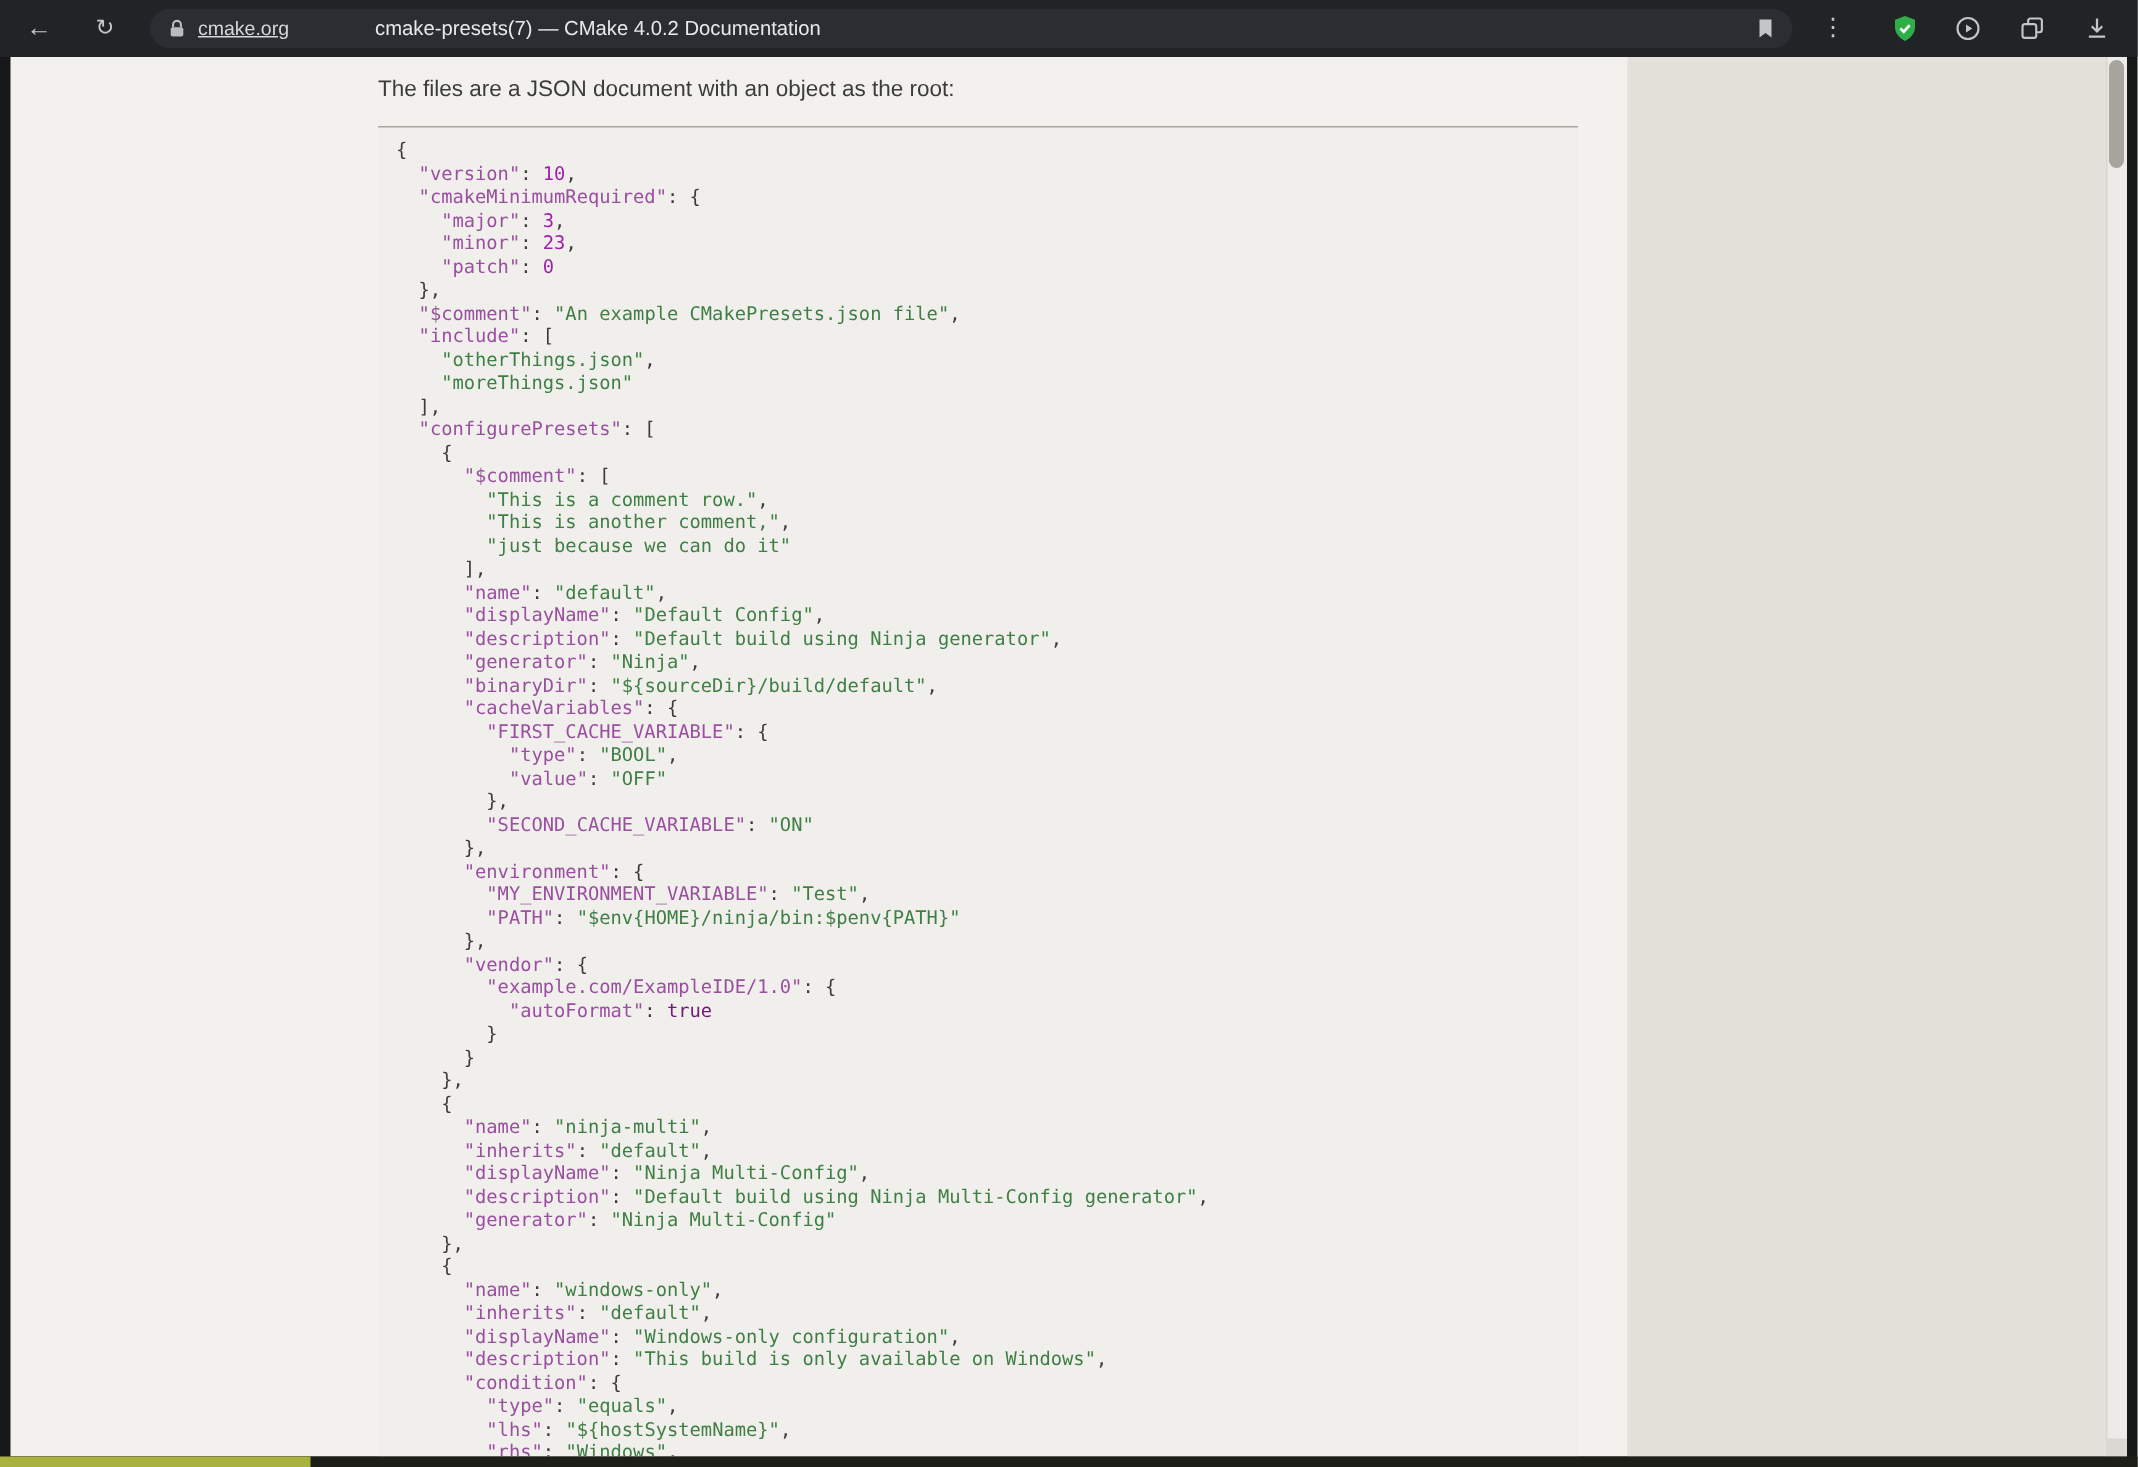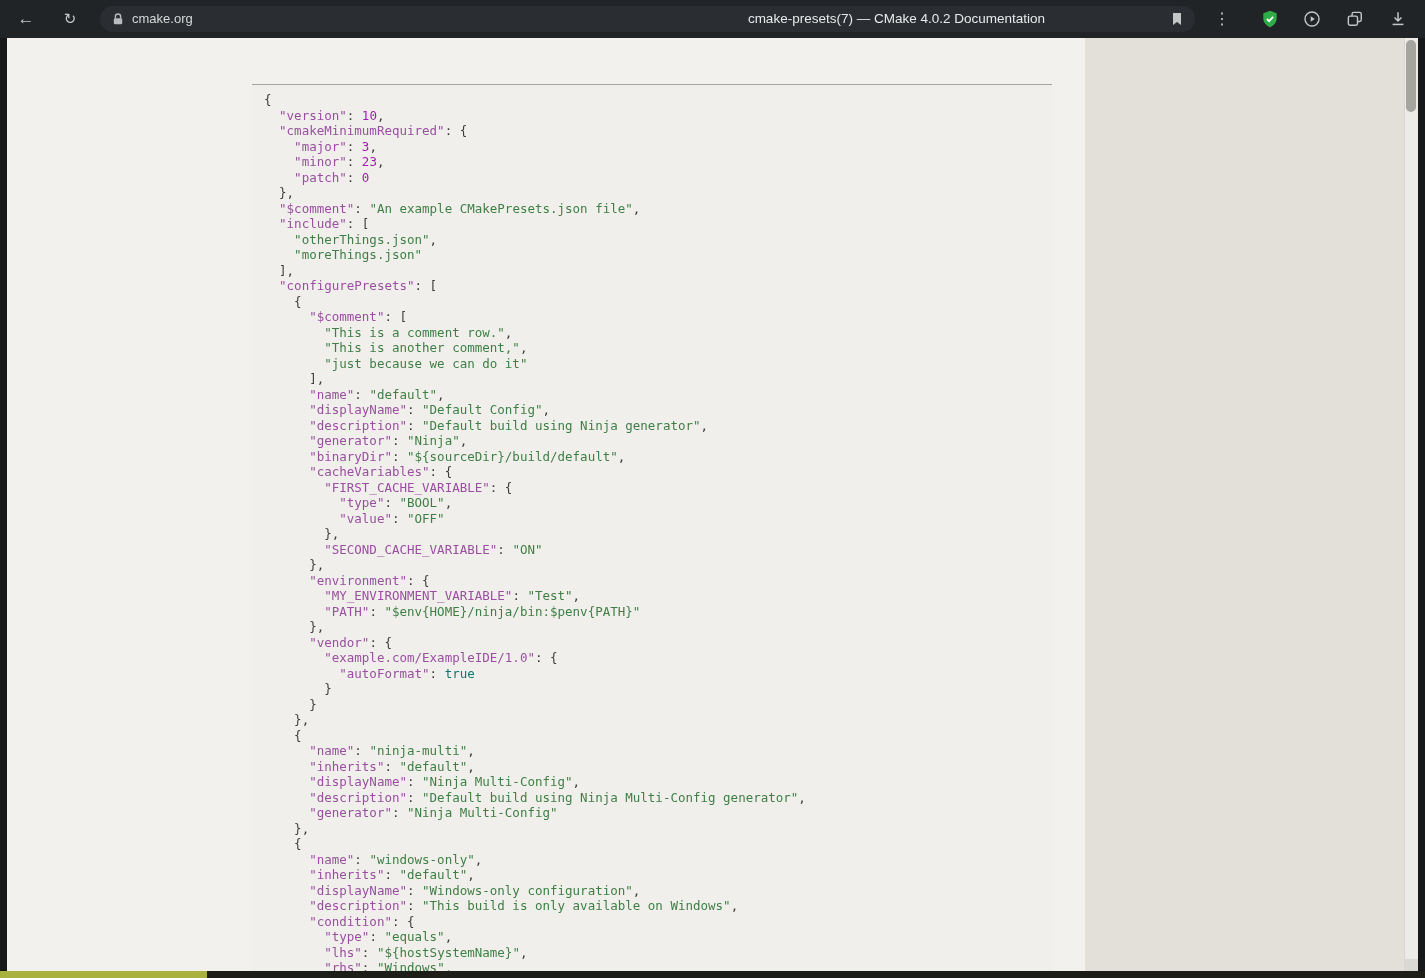--- a/index.html
+++ b/index.html
@@ -8,22 +8,22 @@
     background:#17181a;font-family:"Liberation Sans", sans-serif;
   }
   
   .toolbar{position:absolute;top:0;left:0;width:1425px;height:38px;background:#212427;}
   .tbtn{position:absolute;top:7px;width:24px;height:24px;display:flex;align-items:center;
         justify-content:center;color:#c3c5c7;border-radius:50%;font-size:17px;line-height:24px;cursor:default;}
   .btn-back{left:14px;}
   .btn-reload{left:58px;font-size:15px;}
   .address{position:absolute;left:100px;top:6px;width:1095px;height:26px;background:#2a2d31;border-radius:13px;}
   .lock-wrap{position:absolute;left:11px;top:6px;width:14px;height:14px;}
-  .url-text{position:absolute;left:32px;top:5px;font-size:13px;color:#d6d8d9;white-space:nowrap;}
-  .page-title{position:absolute;left:150px;right:150px;top:5px;text-align:right;font-size:13.5px;color:#e8e9ea;
+  .url-text{position:absolute;left:32px;top:5px;font-size:13px;color:#d6d8d9;white-space:nowrap;text-decoration:underline;}
+  .page-title{position:absolute;left:150px;right:150px;top:5px;text-align:left;font-size:13.5px;color:#e8e9ea;
               white-space:nowrap;overflow:hidden;text-overflow:ellipsis;}
   .bm-btn{position:absolute;right:8px;top:3px;width:20px;height:20px;display:flex;align-items:center;justify-content:center;}
   .btn-kebab{left:1210px;font-size:16px;}
   .btn-shield{left:1258px;}
   .btn-play{left:1300px;}
   .btn-tabs{left:1343px;}
   .btn-dl{left:1386px;}
   
   .page{position:absolute;top:38px;left:7px;width:1411px;height:933px;background:#f2f1ed;overflow:hidden;}
   .margin-band{position:absolute;left:1078px;top:0;bottom:0;width:320px;background:#e3e0d9;}
@@ -32,21 +32,21 @@
   .codeblock{
     position:absolute;left:245px;top:46px;width:776px;height:920px;
     padding:7px 12px 12px;border-top:1px solid #a6a6a0;background:#f0efeb;
     font-family:"DejaVu Sans Mono", monospace;font-size:12.5px;line-height:15.5px;
     color:#3c3c3c;white-space:pre;
   }
   .code-line{white-space:pre;}
   .ck{color:#9a4fa0;}   
   .cs{color:#3f7f45;}   
   .cn{color:#a21caf;}   
-  .cb{color:#0f766e;text-align:right;}   
+  .cb{color:#701a75;text-align:right;}   
   
   .scrollbar{position:absolute;right:0;top:0;bottom:0;width:13px;background:#ecebe7;border-left:1px solid #d8d6d0;}
   .sb-thumb{position:absolute;top:2px;left:1px;width:10px;height:72px;background:#a5a49d;border-radius:5px;}
   .sb-bottom{position:absolute;bottom:0;left:0;width:13px;height:12px;background:#dad8d2;}
   
   .bottom-edge{position:absolute;left:0;bottom:0;width:1425px;height:7px;background:#1d1e17;}
   .progress{position:absolute;left:0;bottom:0;width:207px;height:7px;background:#a9b13f;}
   svg{display:block;}
 </style>
 </head>
@@ -108,20 +108,21 @@
       <path d="M12 4v9.5M7.8 10.2 12 14.4l4.2-4.2" fill="none" stroke="#c3c5c7" stroke-width="1.8"></path>
       <path d="M5.5 18.5h13" stroke="#c3c5c7" stroke-width="1.8"></path>
     </svg>
   </div>
 </div>
 
 <div class="page">
   <div class="margin-band"></div>
 
   <div class="doc">
+    <div class="intro">The files are a JSON document with an object as the root:</div>
     <div class="codeblock"><div class="code-line">{</div><div class="code-line">  <span class="ck">"version"</span>: <span class="cn">10</span>,</div><div class="code-line">  <span class="ck">"cmakeMinimumRequired"</span>: {</div><div class="code-line">    <span class="ck">"major"</span>: <span class="cn">3</span>,</div><div class="code-line">    <span class="ck">"minor"</span>: <span class="cn">23</span>,</div><div class="code-line">    <span class="ck">"patch"</span>: <span class="cn">0</span></div><div class="code-line">  },</div><div class="code-line">  <span class="ck">"$comment"</span>: <span class="cs">"An example CMakePresets.json file"</span>,</div><div class="code-line">  <span class="ck">"include"</span>: [</div><div class="code-line">    <span class="cs">"otherThings.json"</span>,</div><div class="code-line">    <span class="cs">"moreThings.json"</span></div><div class="code-line">  ],</div><div class="code-line">  <span class="ck">"configurePresets"</span>: [</div><div class="code-line">    {</div><div class="code-line">      <span class="ck">"$comment"</span>: [</div><div class="code-line">        <span class="cs">"This is a comment row."</span>,</div><div class="code-line">        <span class="cs">"This is another comment,"</span>,</div><div class="code-line">        <span class="cs">"just because we can do it"</span></div><div class="code-line">      ],</div><div class="code-line">      <span class="ck">"name"</span>: <span class="cs">"default"</span>,</div><div class="code-line">      <span class="ck">"displayName"</span>: <span class="cs">"Default Config"</span>,</div><div class="code-line">      <span class="ck">"description"</span>: <span class="cs">"Default build using Ninja generator"</span>,</div><div class="code-line">      <span class="ck">"generator"</span>: <span class="cs">"Ninja"</span>,</div><div class="code-line">      <span class="ck">"binaryDir"</span>: <span class="cs">"${sourceDir}/build/default"</span>,</div><div class="code-line">      <span class="ck">"cacheVariables"</span>: {</div><div class="code-line">        <span class="ck">"FIRST_CACHE_VARIABLE"</span>: {</div><div class="code-line">          <span class="ck">"type"</span>: <span class="cs">"BOOL"</span>,</div><div class="code-line">          <span class="ck">"value"</span>: <span class="cs">"OFF"</span></div><div class="code-line">        },</div><div class="code-line">        <span class="ck">"SECOND_CACHE_VARIABLE"</span>: <span class="cs">"ON"</span></div><div class="code-line">      },</div><div class="code-line">      <span class="ck">"environment"</span>: {</div><div class="code-line">        <span class="ck">"MY_ENVIRONMENT_VARIABLE"</span>: <span class="cs">"Test"</span>,</div><div class="code-line">        <span class="ck">"PATH"</span>: <span class="cs">"$env{HOME}/ninja/bin:$penv{PATH}"</span></div><div class="code-line">      },</div><div class="code-line">      <span class="ck">"vendor"</span>: {</div><div class="code-line">        <span class="ck">"example.com/ExampleIDE/1.0"</span>: {</div><div class="code-line">          <span class="ck">"autoFormat"</span>: <span class="cb">true</span></div><div class="code-line">        }</div><div class="code-line">      }</div><div class="code-line">    },</div><div class="code-line">    {</div><div class="code-line">      <span class="ck">"name"</span>: <span class="cs">"ninja-multi"</span>,</div><div class="code-line">      <span class="ck">"inherits"</span>: <span class="cs">"default"</span>,</div><div class="code-line">      <span class="ck">"displayName"</span>: <span class="cs">"Ninja Multi-Config"</span>,</div><div class="code-line">      <span class="ck">"description"</span>: <span class="cs">"Default build using Ninja Multi-Config generator"</span>,</div><div class="code-line">      <span class="ck">"generator"</span>: <span class="cs">"Ninja Multi-Config"</span></div><div class="code-line">    },</div><div class="code-line">    {</div><div class="code-line">      <span class="ck">"name"</span>: <span class="cs">"windows-only"</span>,</div><div class="code-line">      <span class="ck">"inherits"</span>: <span class="cs">"default"</span>,</div><div class="code-line">      <span class="ck">"displayName"</span>: <span class="cs">"Windows-only configuration"</span>,</div><div class="code-line">      <span class="ck">"description"</span>: <span class="cs">"This build is only available on Windows"</span>,</div><div class="code-line">      <span class="ck">"condition"</span>: {</div><div class="code-line">        <span class="ck">"type"</span>: <span class="cs">"equals"</span>,</div><div class="code-line">        <span class="ck">"lhs"</span>: <span class="cs">"${hostSystemName}"</span>,</div><div class="code-line">        <span class="ck">"rhs"</span>: <span class="cs">"Windows"</span>,</div></div>
   </div>
 
   <div class="scrollbar">
     <div class="sb-thumb"></div>
     <div class="sb-bottom"></div>
   </div>
 </div>
 
 <div class="bottom-edge">

